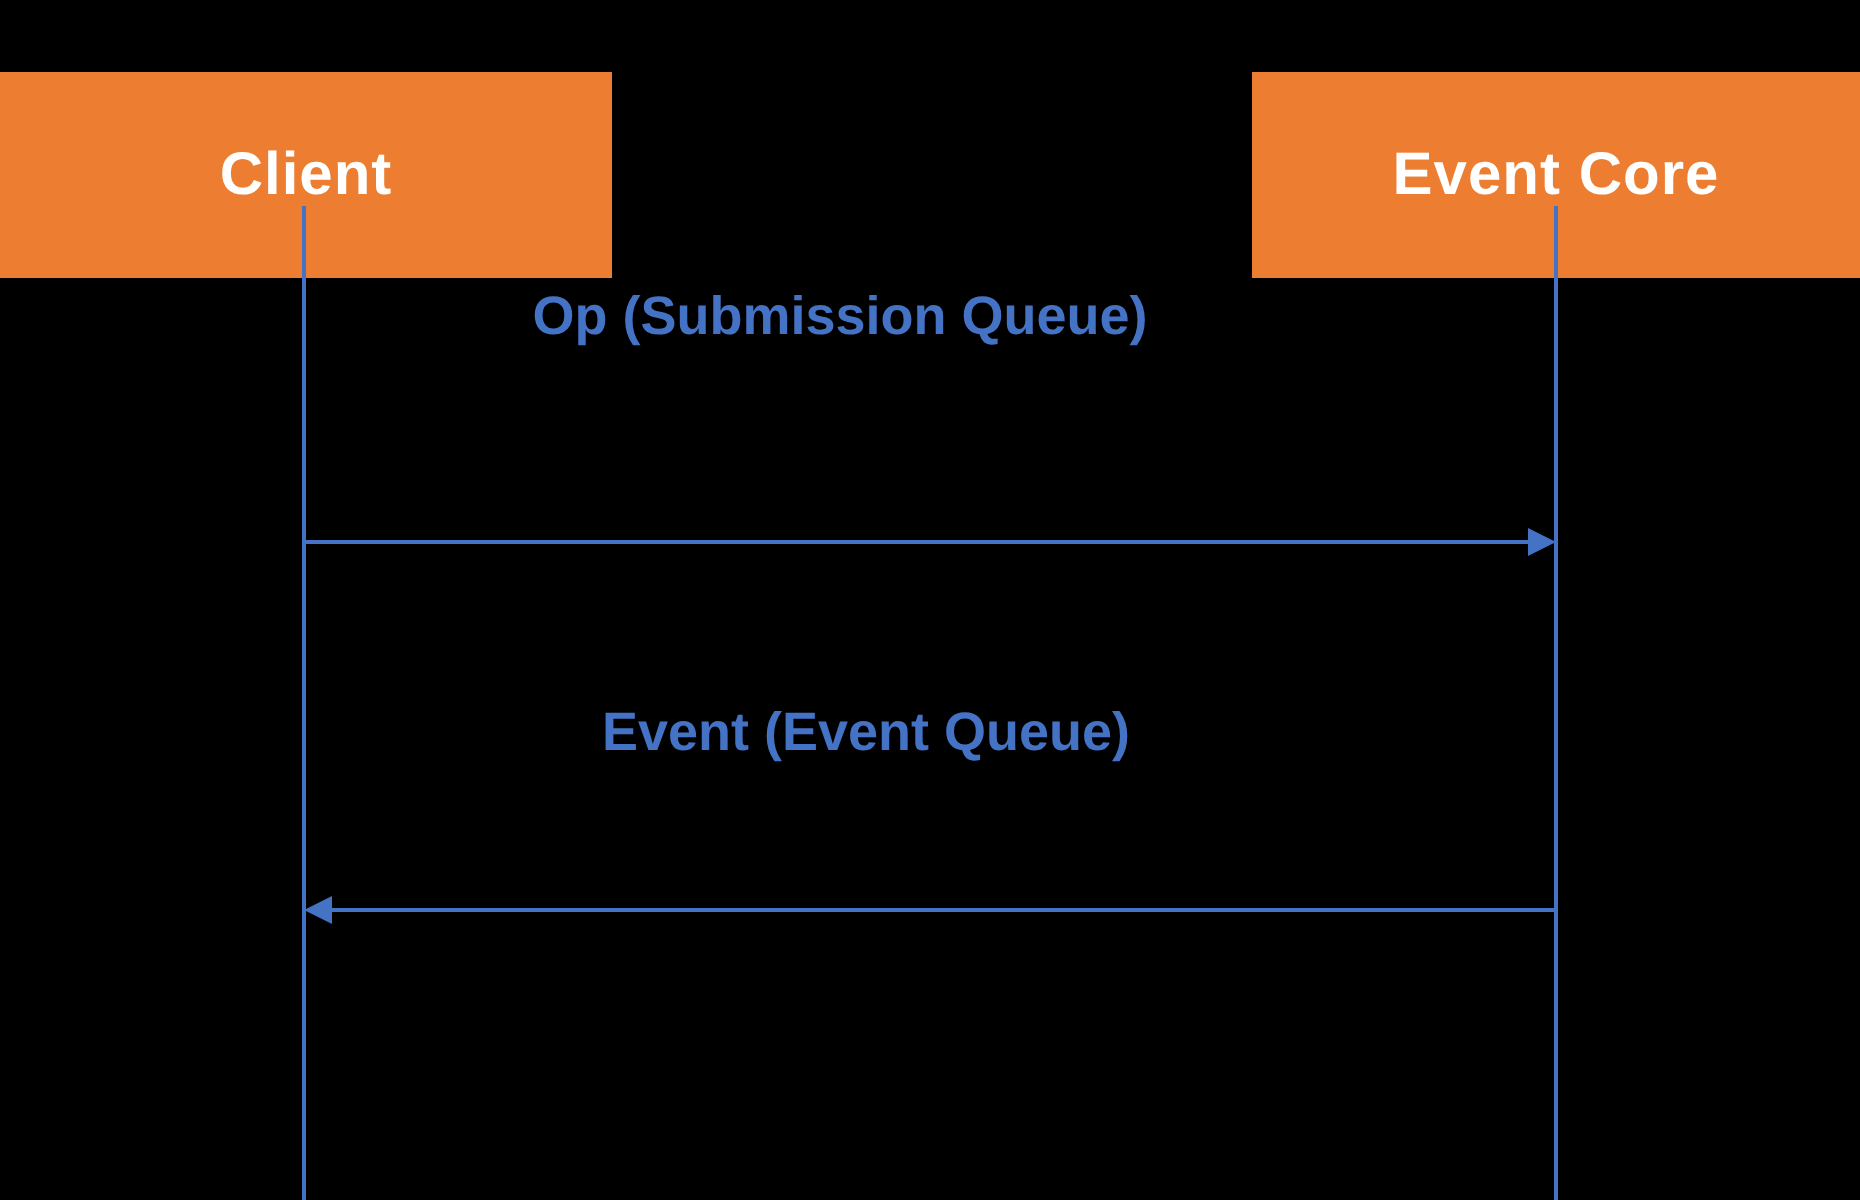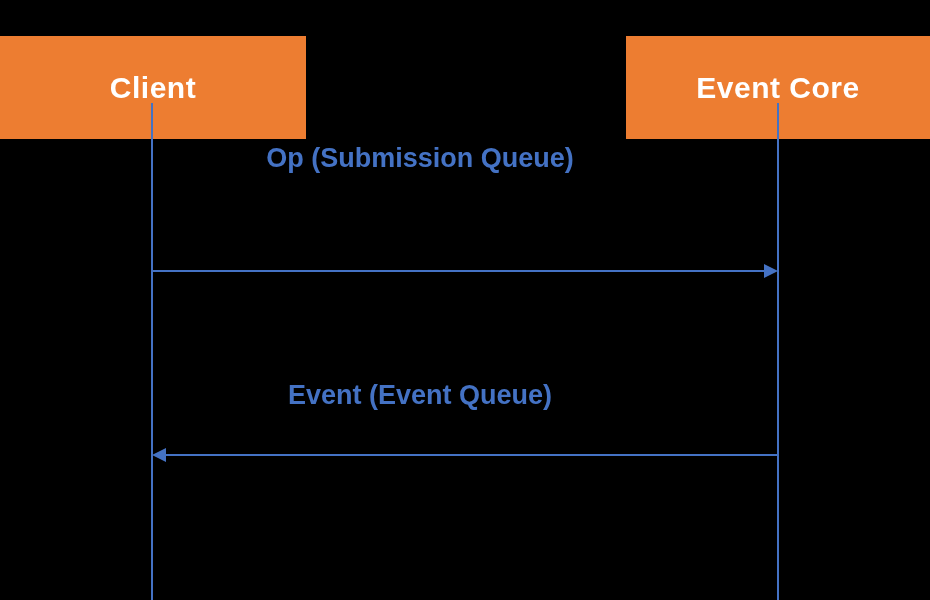--- a/index.html
+++ b/index.html
@@ -45,21 +45,21 @@
   .message-label {
     position: absolute;
     left: 152px;
     width: 536px;
     text-align: center;
     color: #4472C4;
     font-weight: bold;
     font-size: 27px;
   }
   #op-label    { top: 143px; }
-  #event-label { top: 380px; }
+  #event-label { top: 351px; margin-left: 13px; }
 
   .message-line {
     position: absolute;
     height: 2px;
     background: #4472C4;
   }
   #op-line    { left: 153px; top: 270px; width: 612px; }
   #event-line { left: 165px; top: 454px; width: 613px; }
 
   .arrowhead {

